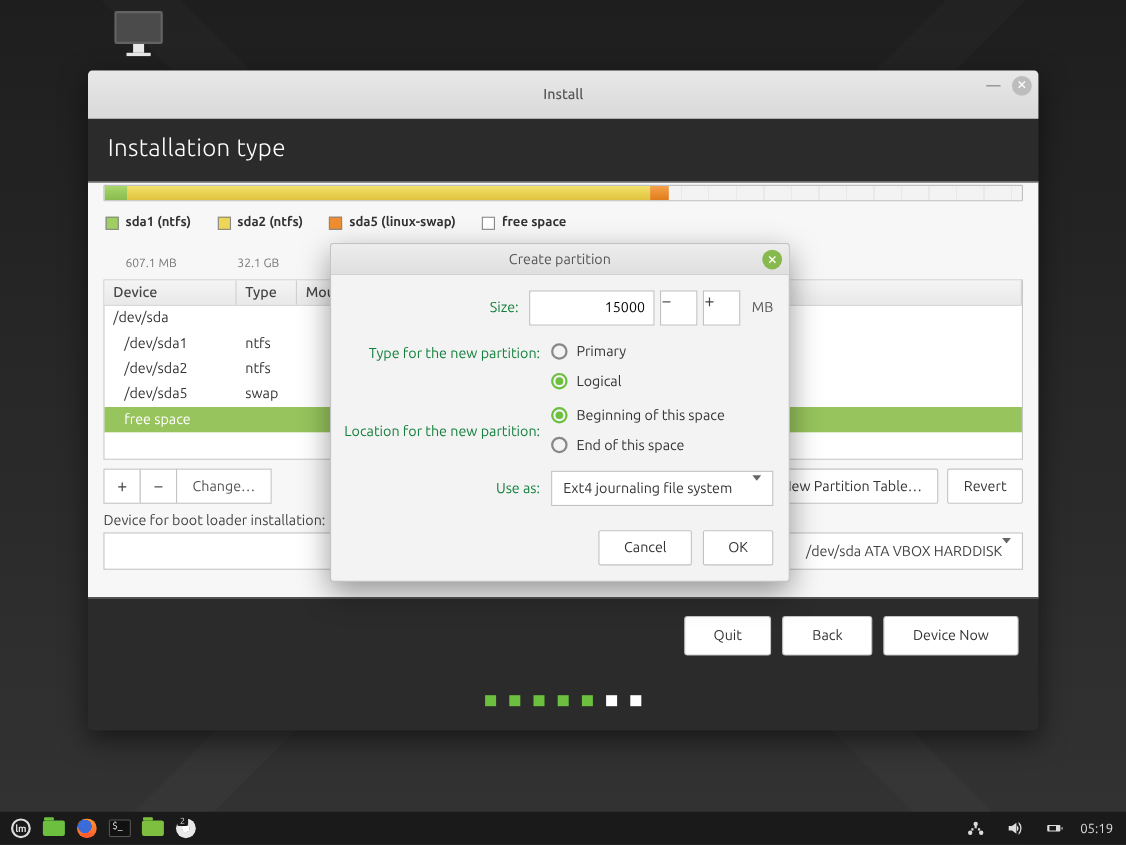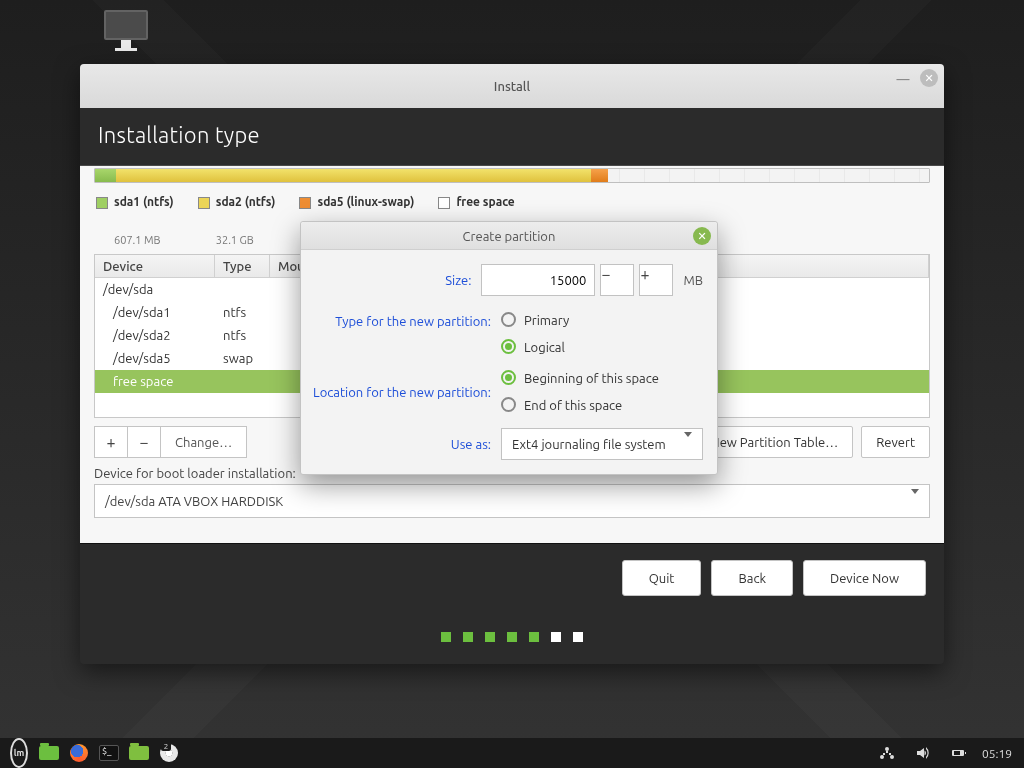--- a/index.html
+++ b/index.html
@@ -66,21 +66,21 @@
   .part-table .blankrow { height:24px; }
 
   .table-actions { display:flex; align-items:center; gap:0; }
   .sqbtn { width:34px; height:32px; border:1px solid #c4c4c4; background:#fff; display:flex;align-items:center;justify-content:center; font-size:16px; color:#444; }
   .sqbtn + .sqbtn { margin-left:-1px; }
   .txtbtn { height:32px; padding:0 14px; border:1px solid #c4c4c4; background:#fff; color:#555; font-size:13px; margin-left:-1px; }
   .right-actions { margin-left:auto; display:flex; gap:8px; }
   .btn { height:32px; padding:0 14px; border:1px solid #c4c4c4; background:#fff; color:#333; font-size:13px; border-radius:2px; }
 
   .boot-row { display:flex; flex-direction:column; gap:4px; font-size:13px; color:#444;}
-  .boot-select { display:flex; align-items:center; border:1px solid #c4c4c4; background:#fff; height:34px; padding:0 10px; justify-content:space-between;}
+  .boot-select { display:flex; align-items:center; border:1px solid #c4c4c4; background:#fff; height:34px; padding:0 10px; justify-content:flex-end;}
   .boot-select .caret { color:#888; }
 
   
   .footer-strip { padding: 16px 18px 22px; display:flex; flex-direction:column; gap:36px; }
   .nav-btns { display:flex; justify-content:flex-end; gap:10px; }
   .nav-btn { height:36px; padding:0 26px; border:1px solid #c4c4c4; background:#fff; color:#333; font-size:13px; border-radius:3px; }
   .pager { display:flex; gap:12px; justify-content:center; }
   .dot { width:10px; height:10px; }
   .dot.green { background:#6cbf3f; }
   .dot.white { background:#fff; }
@@ -89,21 +89,21 @@
   .dialog {
     position:absolute; left:300px; top:221px; width:418px;
     background:#f3f3f3; border:1px solid #c3c3c3; border-radius:3px;
     box-shadow: 0 10px 28px rgba(0,0,0,.4);
     display:flex; flex-direction:column; font-size:13px; color:#333;
   }
   .dialog .dlg-title { height:28px; background:linear-gradient(#ededed,#dfdfdf); border-bottom:1px solid #cfcfcf; border-top-left-radius:3px; border-top-right-radius:3px; display:flex; align-items:center; justify-content:center; position:relative; color:#555; font-size:13px;}
   .dlg-close { position:absolute; right:6px; top:5px; width:18px; height:18px; border-radius:50%; background:#87b94f; color:#fff; display:flex;align-items:center;justify-content:center; font-size:11px;}
   .dlg-body { padding:14px 14px 14px 10px; display:flex; flex-direction:column; gap:16px; }
   .fldrow { display:flex; align-items:center; gap:10px; }
-  .fldrow .lbl { width:180px; text-align:right; color:#1d4ed8; }
+  .fldrow .lbl { width:180px; text-align:right; color:#15803d; }
   .fldrow.top .lbl { align-self:center;}
   .spinwrap { display:flex; align-items:center; gap:6px; }
   .sizeinput { width:114px; height:32px; border:1px solid #c2c2c2; padding:0 8px; text-align:right; font-size:13px; background:#fff; }
   .stepbtn { width:34px; height:32px; border:1px solid #c2c2c2; background:#fff; margin-left:-1px; font-size:16px; color:#444;}
   .unit { margin-left:4px; color:#555; }
   .radio-col { display:flex; flex-direction:column; gap:12px; }
   .radio { display:flex; align-items:center; gap:8px; }
   .r-outer { width:15px;height:15px;border:2px solid #888;border-radius:50%; display:flex;align-items:center;justify-content:center;}
   .r-outer.sel { border-color:#6cbf3f; }
   .r-inner { width:7px;height:7px;border-radius:50%; background:#6cbf3f; }
@@ -114,21 +114,21 @@
   .caret-updown span{width:0;height:0;border-left:4px solid transparent;border-right:4px solid transparent;}
   .caret-updown .u{border-bottom:4px solid #666;}
   .caret-updown .d{border-top:4px solid #666;}
   .dlg-btns { display:flex; justify-content:flex-end; gap:10px; padding-top:6px;}
   .dlg-btn { height:32px; padding:0 22px; border:1px solid #c2c2c2; background:#fff; border-radius:2px; font-size:13px; color:#333;}
 
   
   .taskbar { position:absolute; left:0; right:0; bottom:0; height:30px; background:#1a1a1a; display:flex; align-items:center; padding:0 6px; gap:4px; color:#ddd; font-size:12px;}
   .tb-btn { width:26px; height:24px; display:flex; align-items:center; justify-content:center; border-radius:2px; }
   .tb-fill { flex:1; }
-  .lm-logo { width:18px;height:30px;border-radius:50%;border:2px solid #ddd; display:flex;align-items:center;justify-content:center;font-size:9px;color:#ddd;font-weight:700;}
+  .lm-logo { width:18px;height:18px;border-radius:50%;border:2px solid #ddd; display:flex;align-items:center;justify-content:center;font-size:9px;color:#ddd;font-weight:700;}
   .folder { width:20px;height:14px;background:#6cbf3f;border-radius:2px; position:relative;}
   .folder:before{content:"";position:absolute;top:-3px;left:1px;width:9px;height:3px;background:#6cbf3f;border-radius:1px;}
   .firefox { width:18px;height:18px;border-radius:50%;background:radial-gradient(circle at 40% 40%,#3a6bd8 0 40%,transparent 41%),conic-gradient(#ff9a2e,#ff5a2e,#ff9a2e);}
   .term { width:20px;height:16px;background:#111;border:1px solid #555;border-radius:2px;color:#eee;font-size:9px;display:flex;align-items:flex-start;padding-left:2px;}
   .folder2 { width:20px;height:14px;background:#7fbf3f;border-radius:2px;position:relative;}
   .folder2:before{content:"";position:absolute;top:-3px;left:1px;width:9px;height:3px;background:#7fbf3f;border-radius:1px;}
   .disc { width:18px;height:18px;border-radius:50%;background:radial-gradient(circle,#fff 0 25%,#ccc 25% 28%,#e9e9e9 28% 100%);}
   .disc-wrap{position:relative;width:26px;height:24px;display:flex;align-items:center;justify-content:center;}
   .disc-badge{position:absolute;top:0;left:5px;width:10px;height:10px;background:#1a1a1a;color:#ddd;font-size:8px;display:flex;align-items:center;justify-content:center;border-radius:2px;}
   .tray { display:flex; align-items:center; gap:10px; padding-right:6px;}
@@ -314,20 +314,24 @@
 
     <div class="fldrow">
       <div class="lbl">Use as:</div>
       <div class="selectlike">
         <span>Ext4 journaling file system</span>
         <span><span class="caret-down"></span></span>
       </div>
     </div>
 
 
+    <div class="dlg-btns">
+      <div class="dlg-btn" style="display:flex;align-items:center;">Cancel</div>
+      <div class="dlg-btn" style="display:flex;align-items:center;">OK</div>
+    </div>
   </div>
 </div>
 
 <div class="taskbar">
   <div class="tb-btn">
       <div class="lm-logo">lm</div>
     </div>
   <div class="tb-btn">
       <div class="folder"></div>
     </div>

